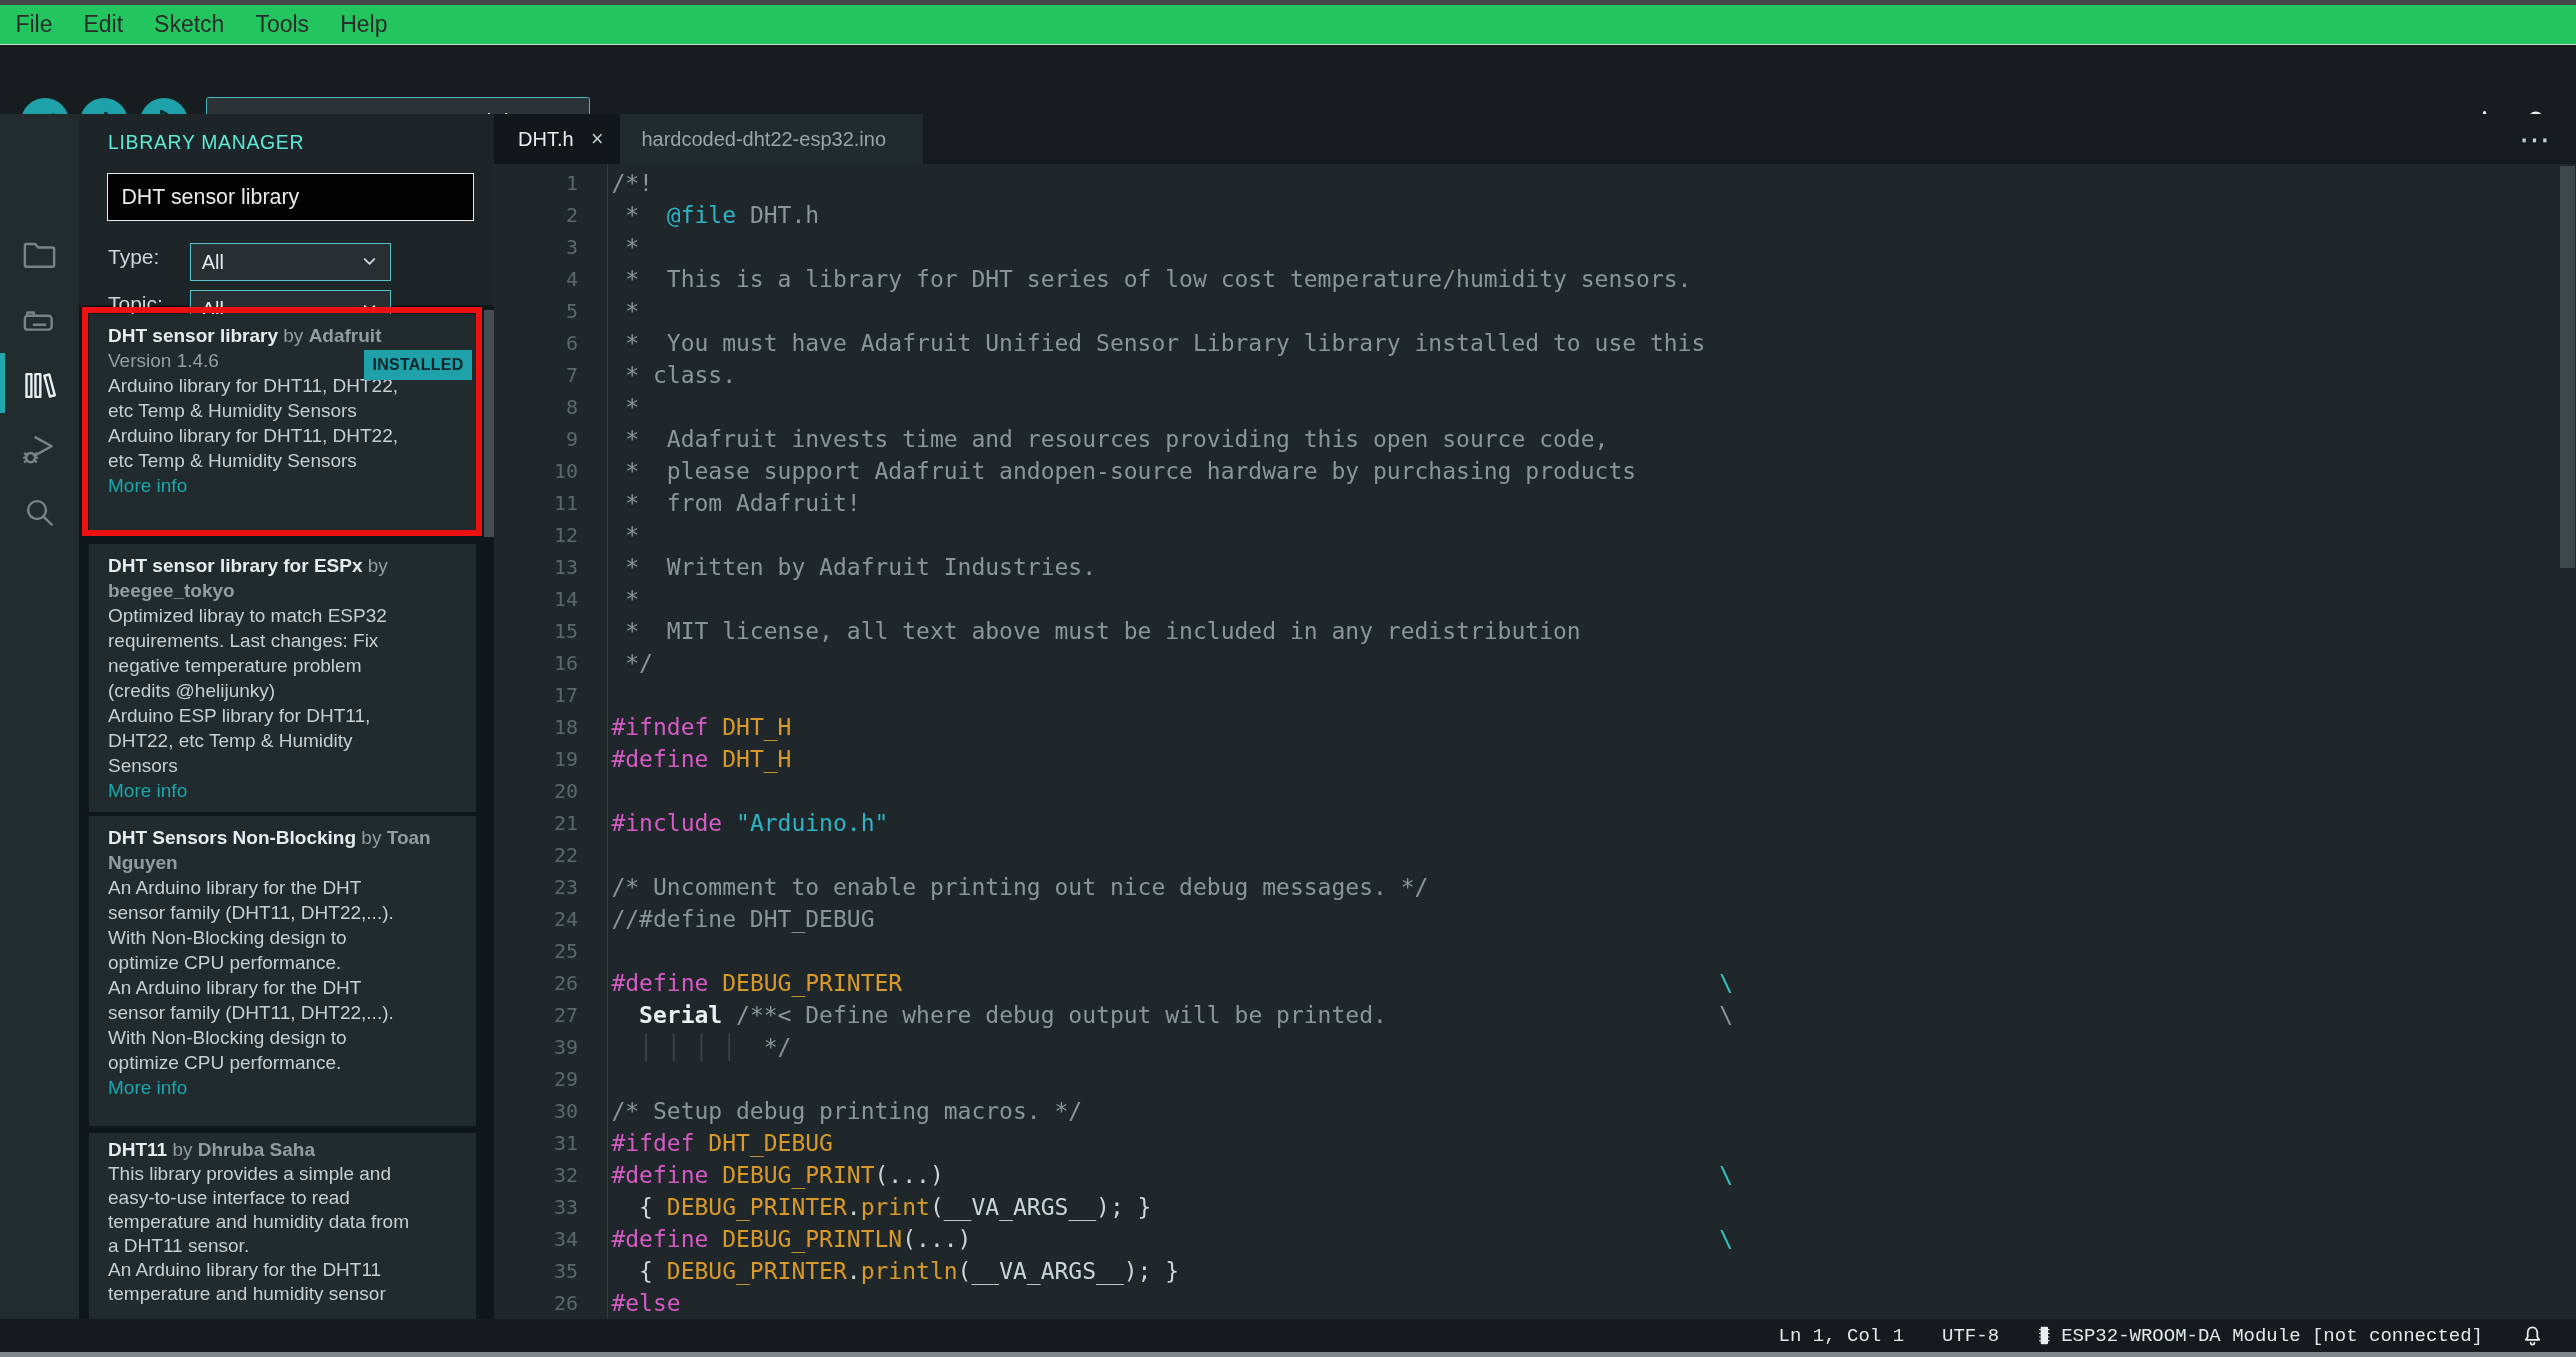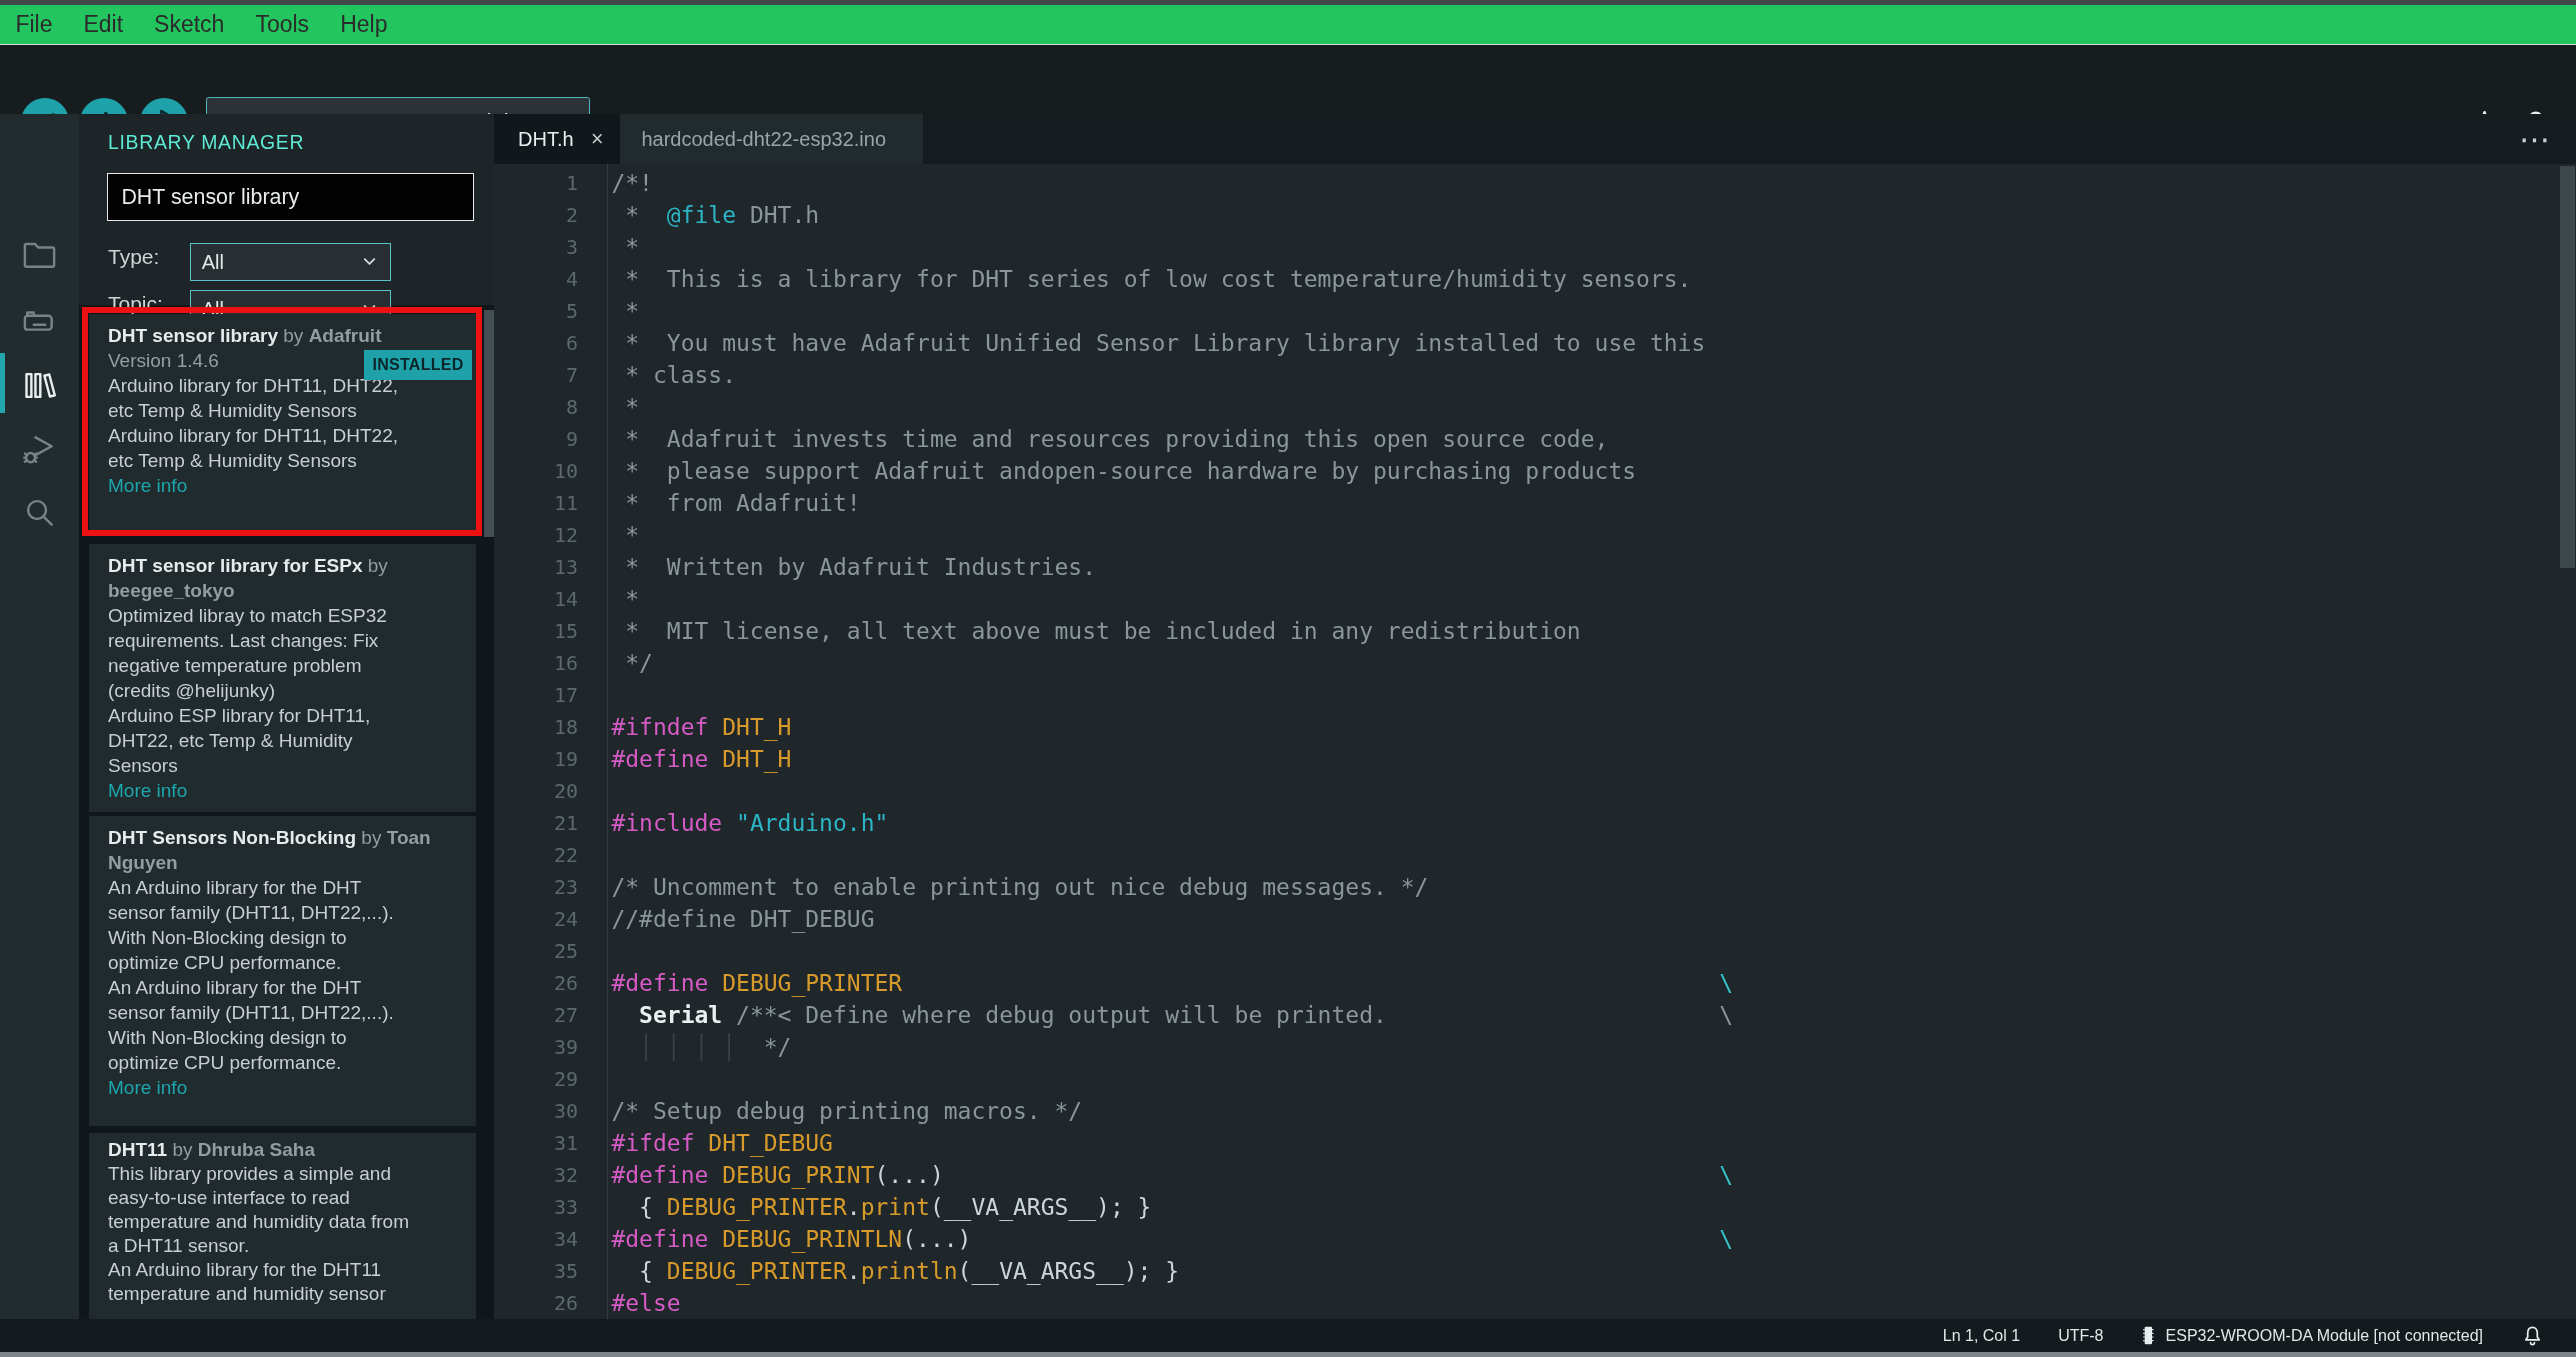--- a/index.html
+++ b/index.html
@@ -75,21 +75,21 @@
   .ln{width:84px;padding-right:28px;text-align:right;font-size:20px;color:#5c686d;
     font-family:"DejaVu Sans Mono",monospace;flex:none;}
   .ct{padding-left:5.4px;font-family:"DejaVu Sans Mono",monospace;font-size:23px;white-space:pre;}
   .tk-cm{color:#8b969a;} .tk-cy{color:#2cb5c6;} .tk-pp{color:#d75bc7;}
   .tk-id{color:#d79a2b;} .tk-pl{color:#ccd6d9;} .tk-wh{color:#e9f0f2;font-weight:bold;}
   .tk-bs{color:#39c1cd;} .tk-gd{color:#39444a;}
   .editor-scroll{position:absolute;right:1.3px;top:2px;width:14.7px;height:402px;background:#3e474b;}
   
   .statusbar{position:absolute;left:0;top:1319px;width:2576px;height:33px;background:#141a1d;
     display:flex;align-items:center;justify-content:flex-end;padding-right:32px;box-sizing:border-box;gap:38px;}
-  .sb-item{font-size:16px;color:#e2e8e9;display:flex;align-items:center;gap:9.4px;}
+  .sb-item{font-size:19px;color:#e2e8e9;display:flex;align-items:center;gap:9.4px;font-family:Liberation Mono, monospace;}
   .sb-item svg{display:block;}
   .bottom-strip{position:absolute;left:0;top:1352px;width:2576px;height:5.4px;background:#7e8689;}
 </style>
 </head>
 <body>
 
 <div class="top-strip"></div>
 
 <div class="menubar">
   <span class="menu-item">File</span>

